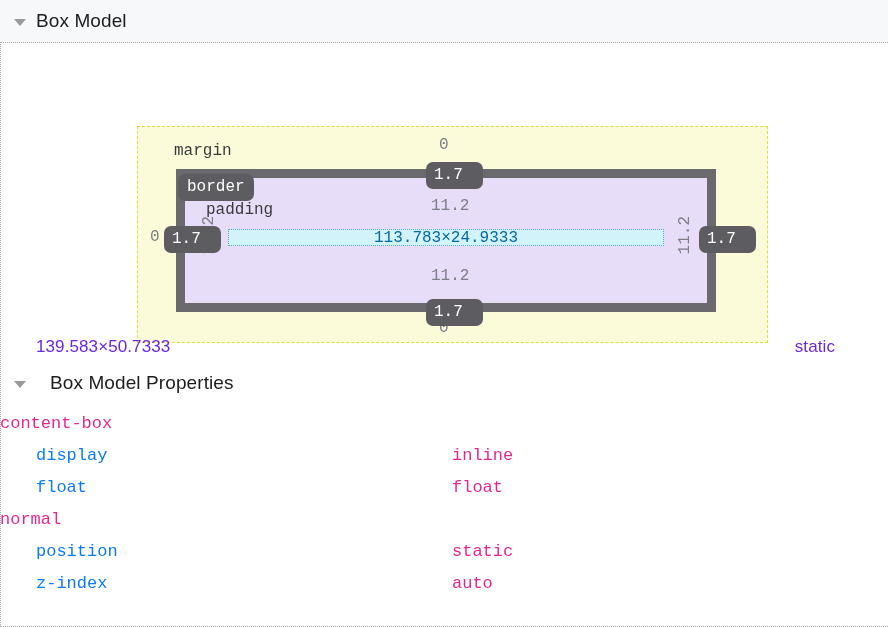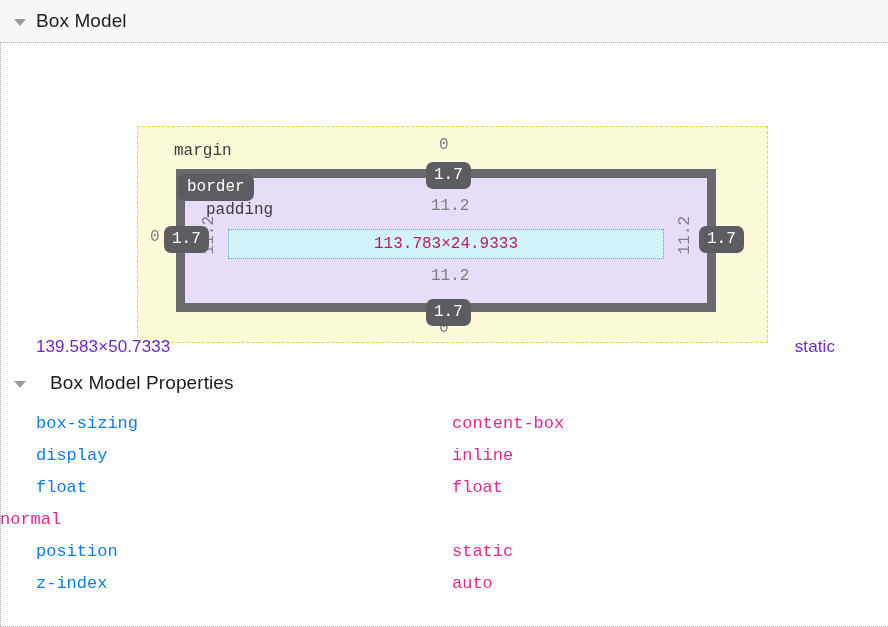--- a/index.html
+++ b/index.html
@@ -91,30 +91,30 @@
     box-sizing: border-box;
     background: #e8ddf9;
     border: 9px solid #6a6a6e;
   }
 
   .content-box {
     position: absolute;
     left: 90px;
     top: 102px;
     width: 436px;
-    height: 30px;
+    height: 17px;
     box-sizing: border-box;
     background: #d3f3fa;
     border: 1px dotted #5ba4c8;
     display: flex;
     align-items: center;
     justify-content: center;
     font-family: "Liberation Mono", monospace;
     font-size: 16px;
-    color: #be185d;
+    color: #0369a1;
     z-index: 4;
   }
 
   
   .num {
     position: absolute;
     font-family: "Liberation Mono", monospace;
     font-size: 16px;
     color: #7d7d85;
     z-index: 5;
@@ -137,21 +137,21 @@
     transform: rotate(180deg);
   }
 
   .badge {
     position: absolute;
     background: #5c5c61;
     color: #ffffff;
     font-family: "Liberation Mono", monospace;
     font-size: 16px;
     line-height: 1;
-    padding: 5px 8px 6px 8px;
+    padding: 5px 20px 6px 8px;
     border-radius: 7px;
     z-index: 7;
   }
   .badge-top    { left: 288px; top: 35px; }
   .badge-bottom { left: 288px; top: 172px; }
   .badge-left   { left: 26px;  top: 99px; }
   .badge-right  { left: 561px; top: 99px; }
 
   
   .summary-row {
@@ -265,21 +265,20 @@
   <div class="position-value">static</div>
 </div>
 
 <div class="props-header">
   <div class="twisty"></div>
   <div class="title">Box Model Properties</div>
 </div>
 
 <div class="props-list">
   <div class="prop-row">
-    <div class="prop-name">box-sizing</div>
     <div class="prop-value">content-box</div>
   </div>
   <div class="prop-row">
     <div class="prop-name">display</div>
     <div class="prop-value">inline</div>
   </div>
   <div class="prop-row">
     <div class="prop-name">float</div>
     <div class="prop-value">float</div>
   </div>

